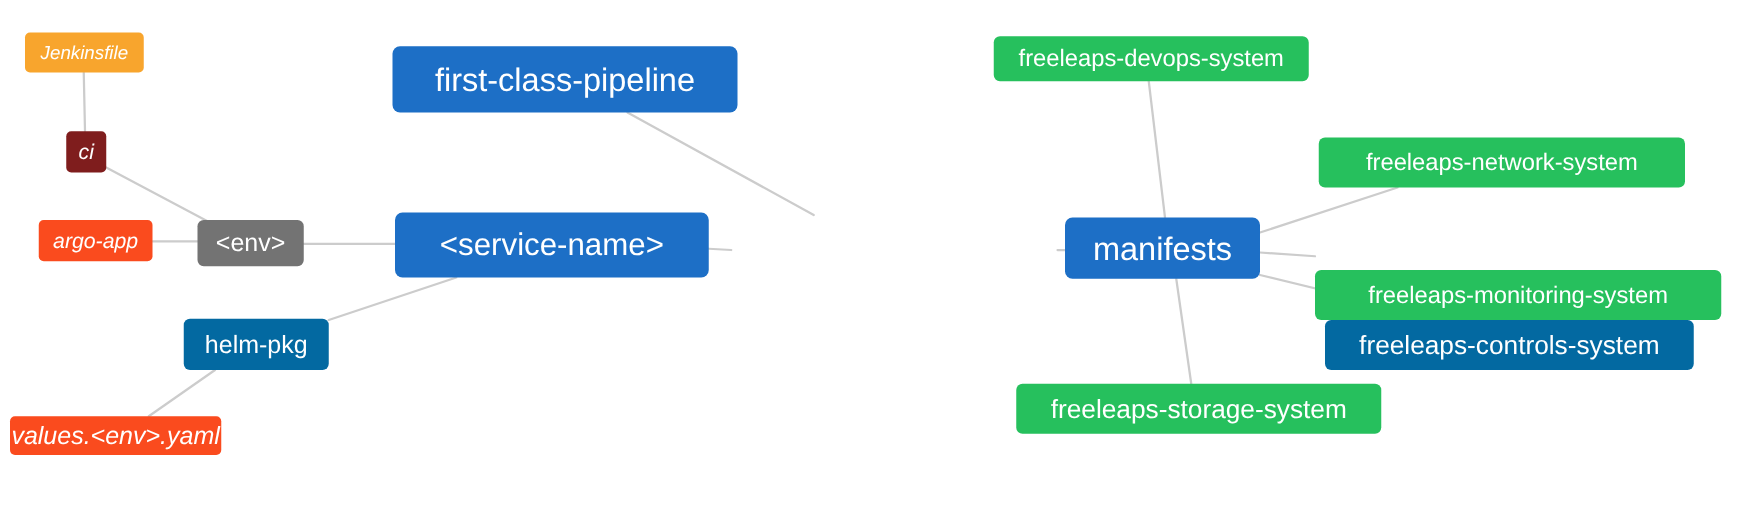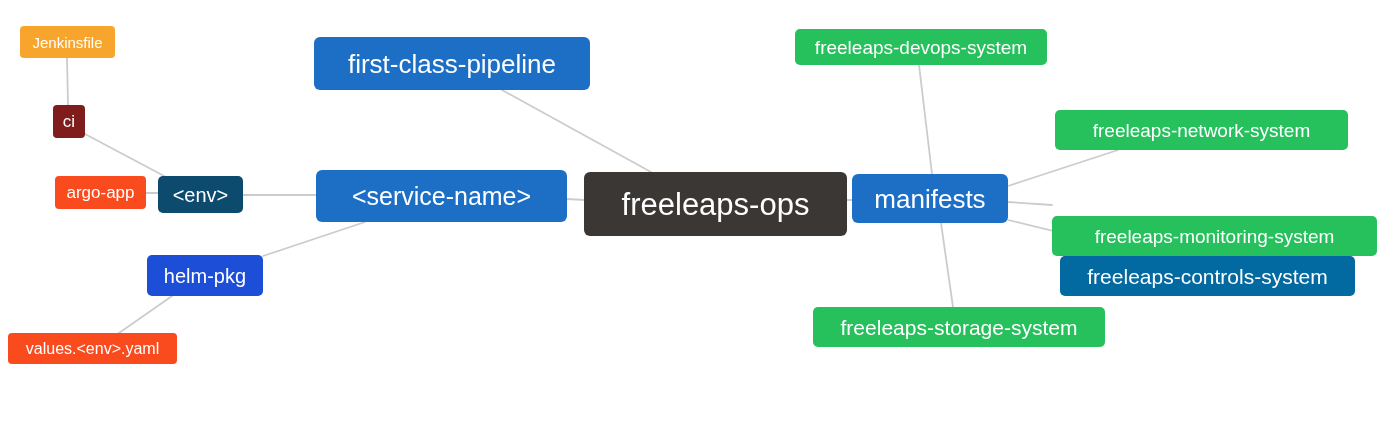--- a/index.html
+++ b/index.html
@@ -36,21 +36,21 @@
     color: var(--text-color, #ffffff);
     white-space: nowrap;
     box-sizing: border-box;
     border-radius: 5px;
     cursor: pointer;
     line-height: 1;
     user-select: none;
   }
   .node.lvl1 { border-radius: 6px; }
   .node.lvl2 { border-radius: 6px; }
-  .node.lvl4, .node.lvl5 { border-radius: 4px; }
+  .node.lvl4, .node.lvl5 { border-radius: 4px; font-style: italic; }
 </style>
 </head>
 <body style="background: rgb(255, 255, 255);">
 
 <div class="canvas">
 
   <svg class="edges" viewBox="0 0 1390 421">
     <line x1="67" y1="58" x2="68" y2="105"></line>
     <line x1="85" y1="134" x2="166" y2="177"></line>
     <line x1="122" y1="193" x2="158" y2="193"></line>
@@ -64,35 +64,34 @@
     <line x1="1008" y1="186" x2="1118" y2="150"></line>
     <line x1="1008" y1="202" x2="1052" y2="205"></line>
     <line x1="1008" y1="220" x2="1156" y2="256"></line>
     <line x1="941" y1="223" x2="953" y2="307"></line>
   </svg>
 
   <div class="node lvl5" style="left: 20px; top: 26px; width: 95px; height: 32px; font-size: 15px; background-color: rgb(248, 165, 45);">Jenkinsfile</div>
 
   <div class="node lvl4" style="left: 53px; top: 105px; width: 32px; height: 33px; font-size: 17px; background-color: #7f1d1d;">ci</div>
 
-  <div class="node lvl4" style="left: 31px; top: 176px; width: 91px; height: 33px; font-size: 17px; background-color: rgb(250, 75, 30); margin-left: 24px;">argo-app</div>
+  <div class="node lvl4" style="left: 31px; top: 176px; width: 91px; height: 33px; font-size: 17px; background-color: rgb(250, 75, 30);">argo-app</div>
 
-  <div class="node lvl3" style="left: 158px; top: 176px; width: 85px; height: 37px; font-size: 20px; background-color: #0c4a6e;">&lt;env&gt;</div>
+  <div class="node lvl3" style="left: 158px; top: 176px; width: 85px; height: 37px; font-size: 20px; background-color: #737373;">&lt;env&gt;</div>
 
   <div class="node lvl2" style="left: 314px; top: 37px; width: 276px; height: 53px; font-size: 26px; background-color: rgb(29, 111, 198);">first-class-pipeline</div>
 
   <div class="node lvl2" style="left: 316px; top: 170px; width: 251px; height: 52px; font-size: 25px; background-color: rgb(29, 111, 198);">&lt;service-name&gt;</div>
 
-  <div class="node lvl1" style="left: 584px; top: 172px; width: 263px; height: 64px; font-size: 31px; background-color: rgb(59, 55, 53);">freeleaps-ops</div>
 
   <div class="node lvl2" style="left: 852px; top: 174px; width: 156px; height: 49px; font-size: 26px; background-color: rgb(29, 111, 198);">manifests</div>
 
-  <div class="node lvl3" style="left: 147px; top: 255px; width: 116px; height: 41px; font-size: 20px; background-color: #1d4ed8;">helm-pkg</div>
+  <div class="node lvl3" style="left: 147px; top: 255px; width: 116px; height: 41px; font-size: 20px; background-color: #0369a1;">helm-pkg</div>
 
-  <div class="node lvl4" style="left: 8px; top: 333px; width: 169px; height: 31px; font-size: 16px; background-color: rgb(250, 75, 30);">values.&lt;env&gt;.yaml</div>
+  <div class="node lvl4" style="left: 8px; top: 333px; width: 169px; height: 31px; font-size: 20px; background-color: rgb(250, 75, 30);">values.&lt;env&gt;.yaml</div>
 
   <div class="node lvl3" style="left: 795px; top: 29px; width: 252px; height: 36px; font-size: 19px; background-color: rgb(38, 192, 93);">freeleaps-devops-system</div>
 
   <div class="node lvl3" style="left: 1055px; top: 110px; width: 293px; height: 40px; font-size: 19px; background-color: rgb(38, 192, 93);">freeleaps-network-system</div>
 
   <div class="node lvl3" style="left: 1052px; top: 186px; width: 325px; height: 40px; font-size: 19px; background-color: rgb(38, 192, 93); margin-top: 30px;">freeleaps-monitoring-system</div>
 
   <div class="node lvl3" style="left: 1060px; top: 256px; width: 295px; height: 40px; font-size: 21px; background-color: #0369a1;">freeleaps-controls-system</div>
 
   <div class="node lvl3" style="left: 813px; top: 307px; width: 292px; height: 40px; font-size: 21px; background-color: rgb(38, 192, 93);">freeleaps-storage-system</div>

